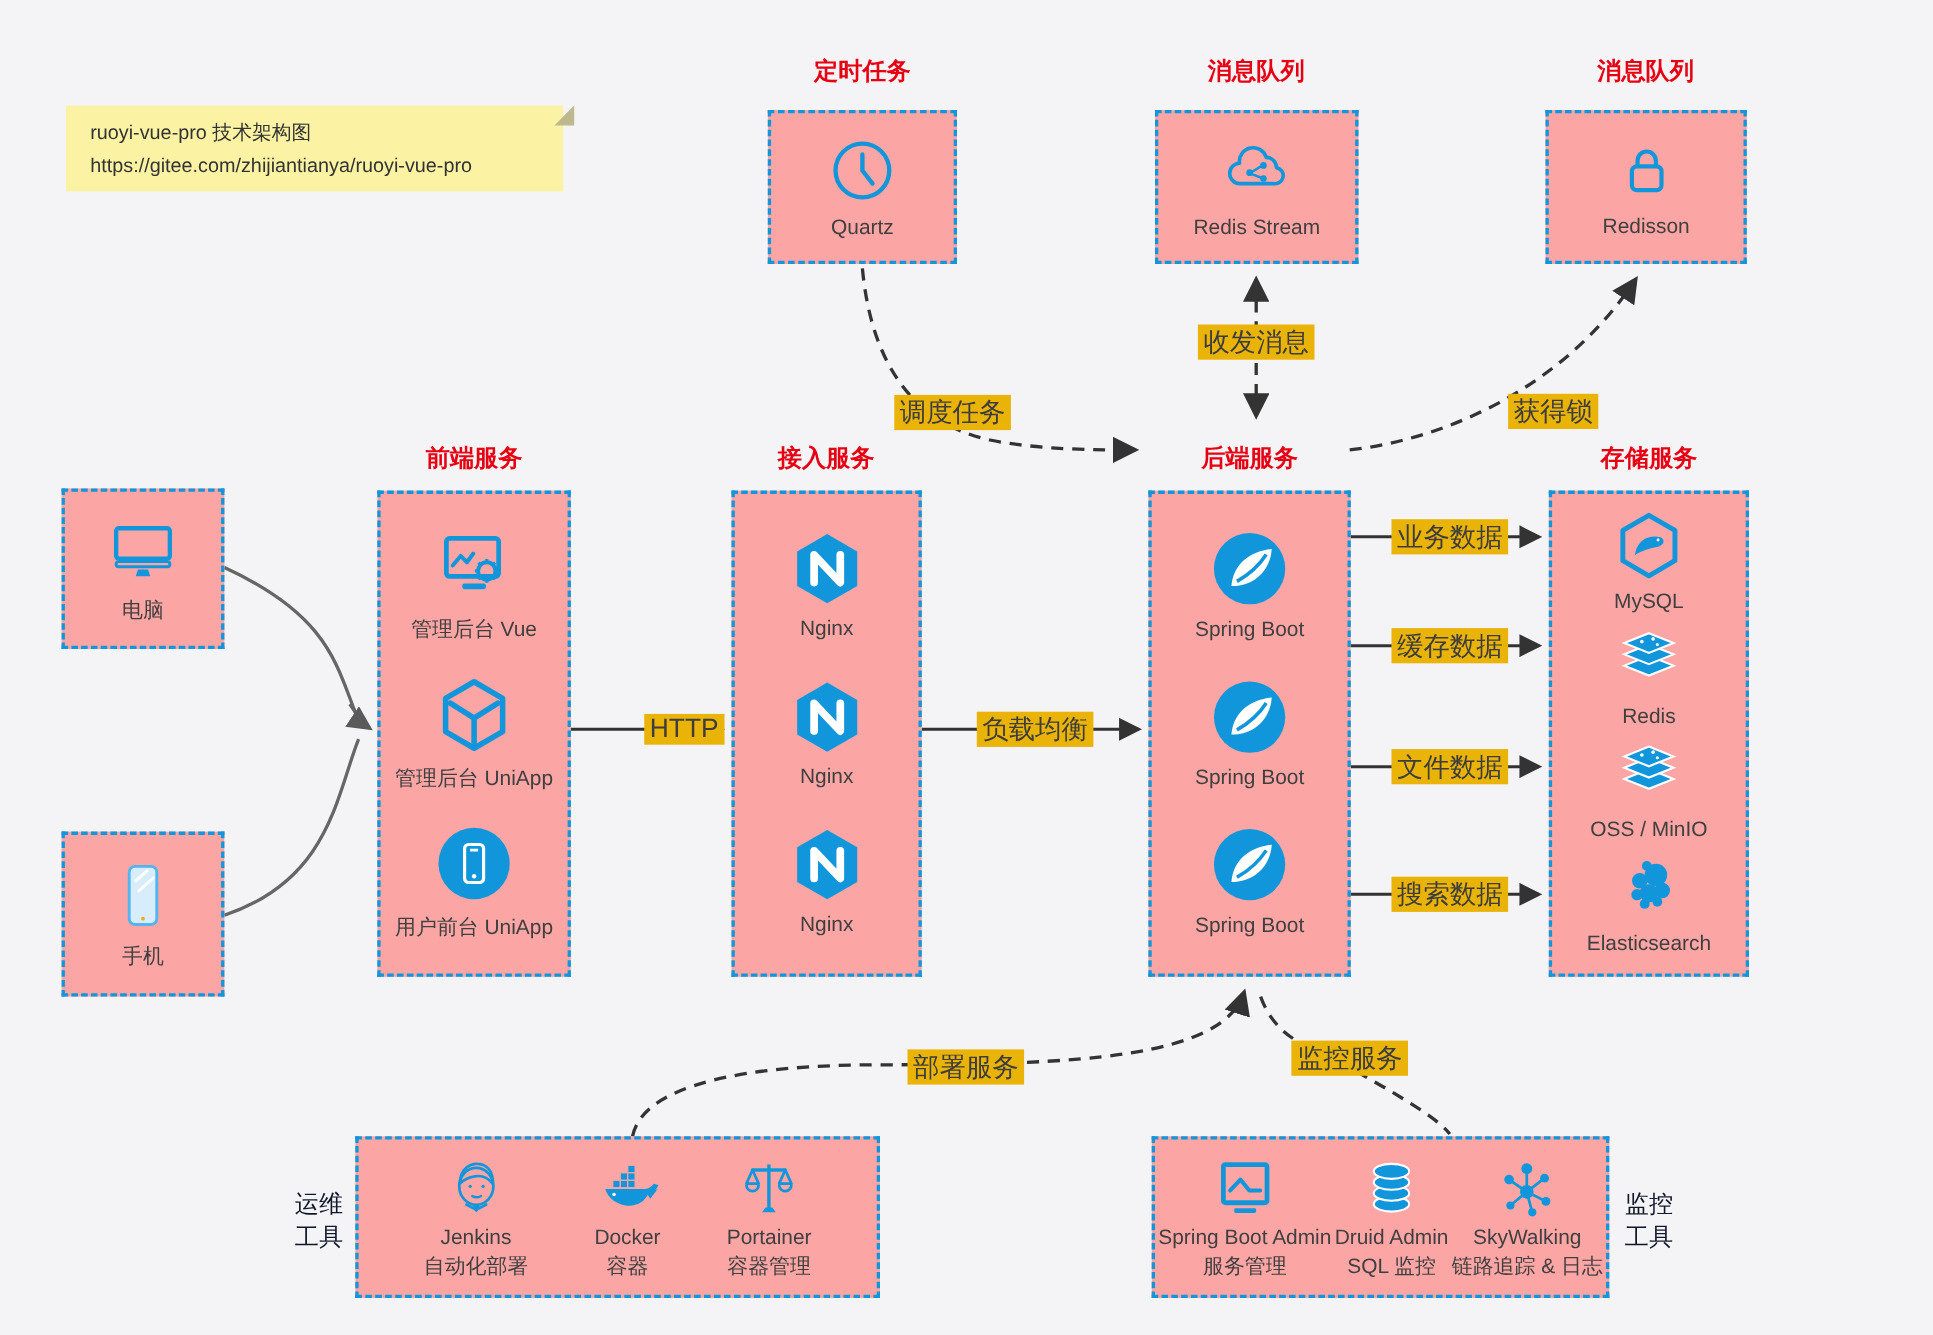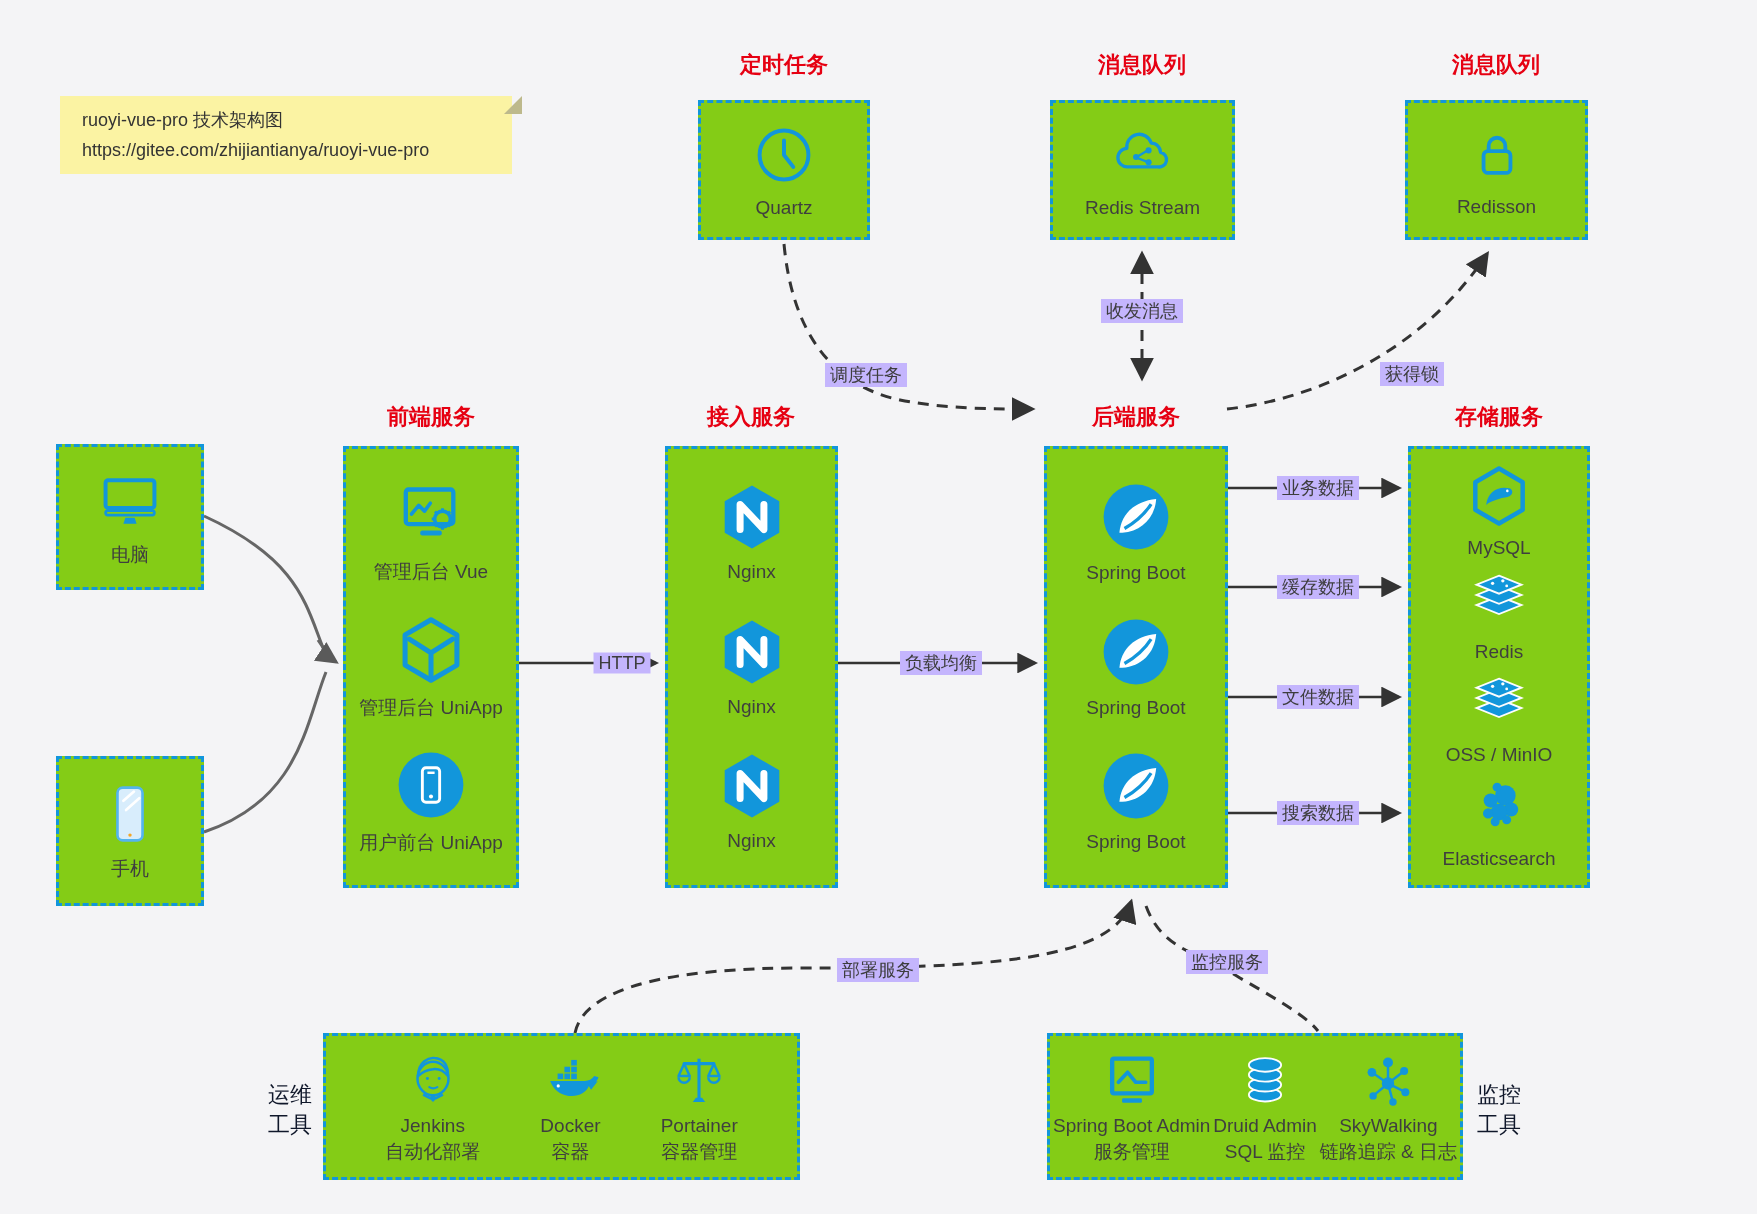--- a/index.html
+++ b/index.html
@@ -5,21 +5,21 @@
   html,body{margin:0;padding:0;background:#f4f4f6;font-family:"Liberation Sans","DejaVu Sans",sans-serif;}
   .canvas{position:relative;width:1757px;height:1214px;background:#f4f4f6;overflow:hidden;}
 
   
   .note{position:absolute;left:60px;top:96px;width:452px;height:78px;background:#fbf3a3;
         padding:10px 22px;box-sizing:border-box;color:#333;font-size:18px;line-height:1.65;}
   .note:after{content:"";position:absolute;right:-10px;top:0;border-style:solid;
         border-width:0 0 18px 18px;border-color:transparent transparent #bdb98c transparent;}
 
   
-  .dbox{position:absolute;border:3px dashed #1296db;background:#84cc16;box-sizing:border-box;
+  .dbox{position:absolute;border:3px dashed #1296db;background:#fca5a5;box-sizing:border-box;
         display:flex;flex-direction:column;justify-content:space-evenly;align-items:center;}
   #box-quartz{left:698px;top:100px;width:172px;height:140px;}
   #box-mq{left:1050px;top:100px;width:185px;height:140px;}
   #box-lock{left:1405px;top:100px;width:183px;height:140px;}
   #box-pc{left:56px;top:444px;width:148px;height:146px;}
   #box-phone{left:56px;top:756px;width:148px;height:150px;}
   #box-frontend{left:343px;top:446px;width:176px;height:442px;}
   #box-gateway{left:665px;top:446px;width:173px;height:442px;}
   #box-backend{left:1044px;top:446px;width:184px;height:442px;}
   #box-storage{left:1408px;top:446px;width:182px;height:442px;padding:6px 0;}
@@ -36,22 +36,22 @@
           font-size:22px;white-space:nowrap;}
   #t-quartz{left:784px;top:50px;} #t-mq{left:1142px;top:50px;} #t-lock{left:1496px;top:50px;}
   #t-frontend{left:431px;top:402px;} #t-gateway{left:751px;top:402px;}
   #t-backend{left:1136px;top:402px;} #t-storage{left:1499px;top:402px;}
 
   .side-title{position:absolute;color:#0f172a;font-weight:normal;font-size:22px;line-height:1.35;}
   #side-ops{left:240px;top:1080px;width:72px;text-align:right;}
   #side-monitor{left:1477px;top:1080px;width:80px;text-align:left;}
 
   
-  .conn-label{position:absolute;transform:translate(-50%,-50%);background:#c4b5fd;color:#3d3d3d;
-              font-size:18px;padding:0 5px;white-space:nowrap;}
+  .conn-label{position:absolute;transform:translate(-50%,-50%);background:#eab308;color:#3d3d3d;
+              font-size:24px;padding:0 5px;white-space:nowrap;}
   #l-http{left:622px;top:663px;} #l-lb{left:941px;top:663px;}
   #l-biz{left:1318px;top:488px;} #l-cache{left:1318px;top:587px;}
   #l-file{left:1318px;top:697px;} #l-search{left:1318px;top:813px;}
   #l-sched{left:866px;top:375px;} #l-msg{left:1142px;top:311px;}
   #l-getlock{left:1412px;top:374px;} #l-deploy{left:878px;top:970px;} #l-monitor{left:1227px;top:962px;}
 
   svg.overlay{position:absolute;left:0;top:0;pointer-events:none;}
   .icon{display:block;}
 </style>
 </head>

